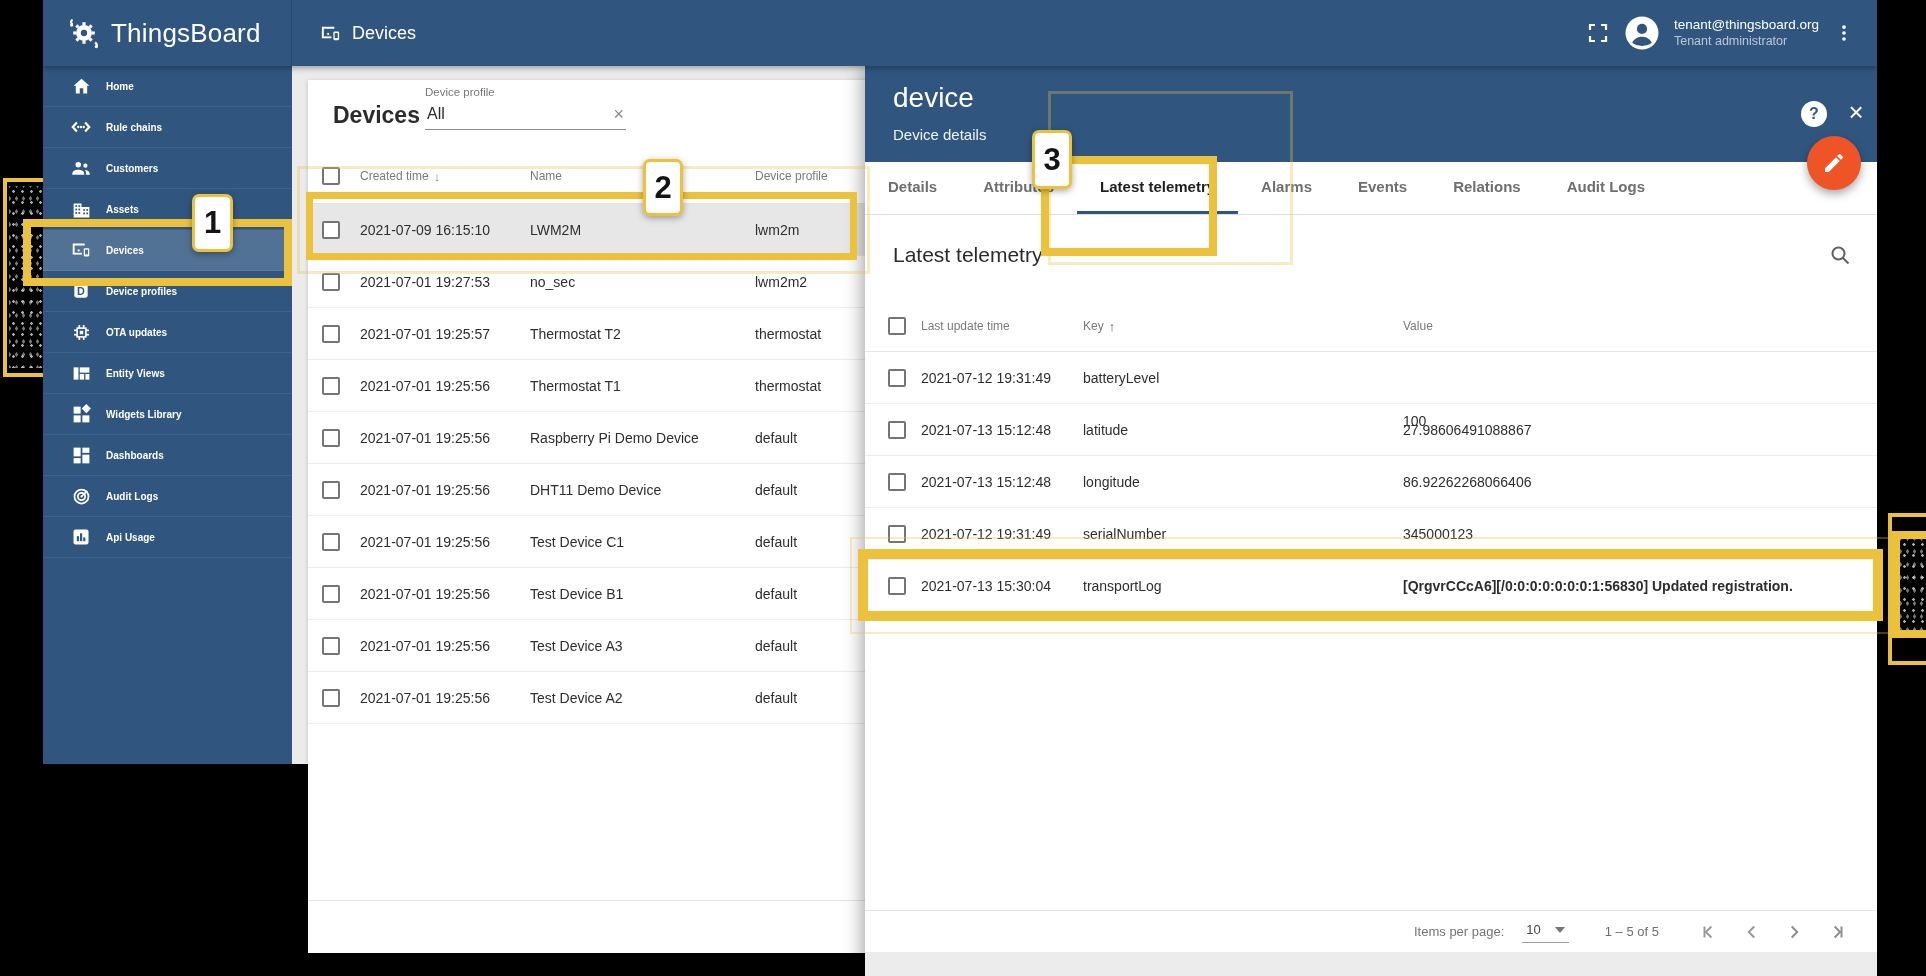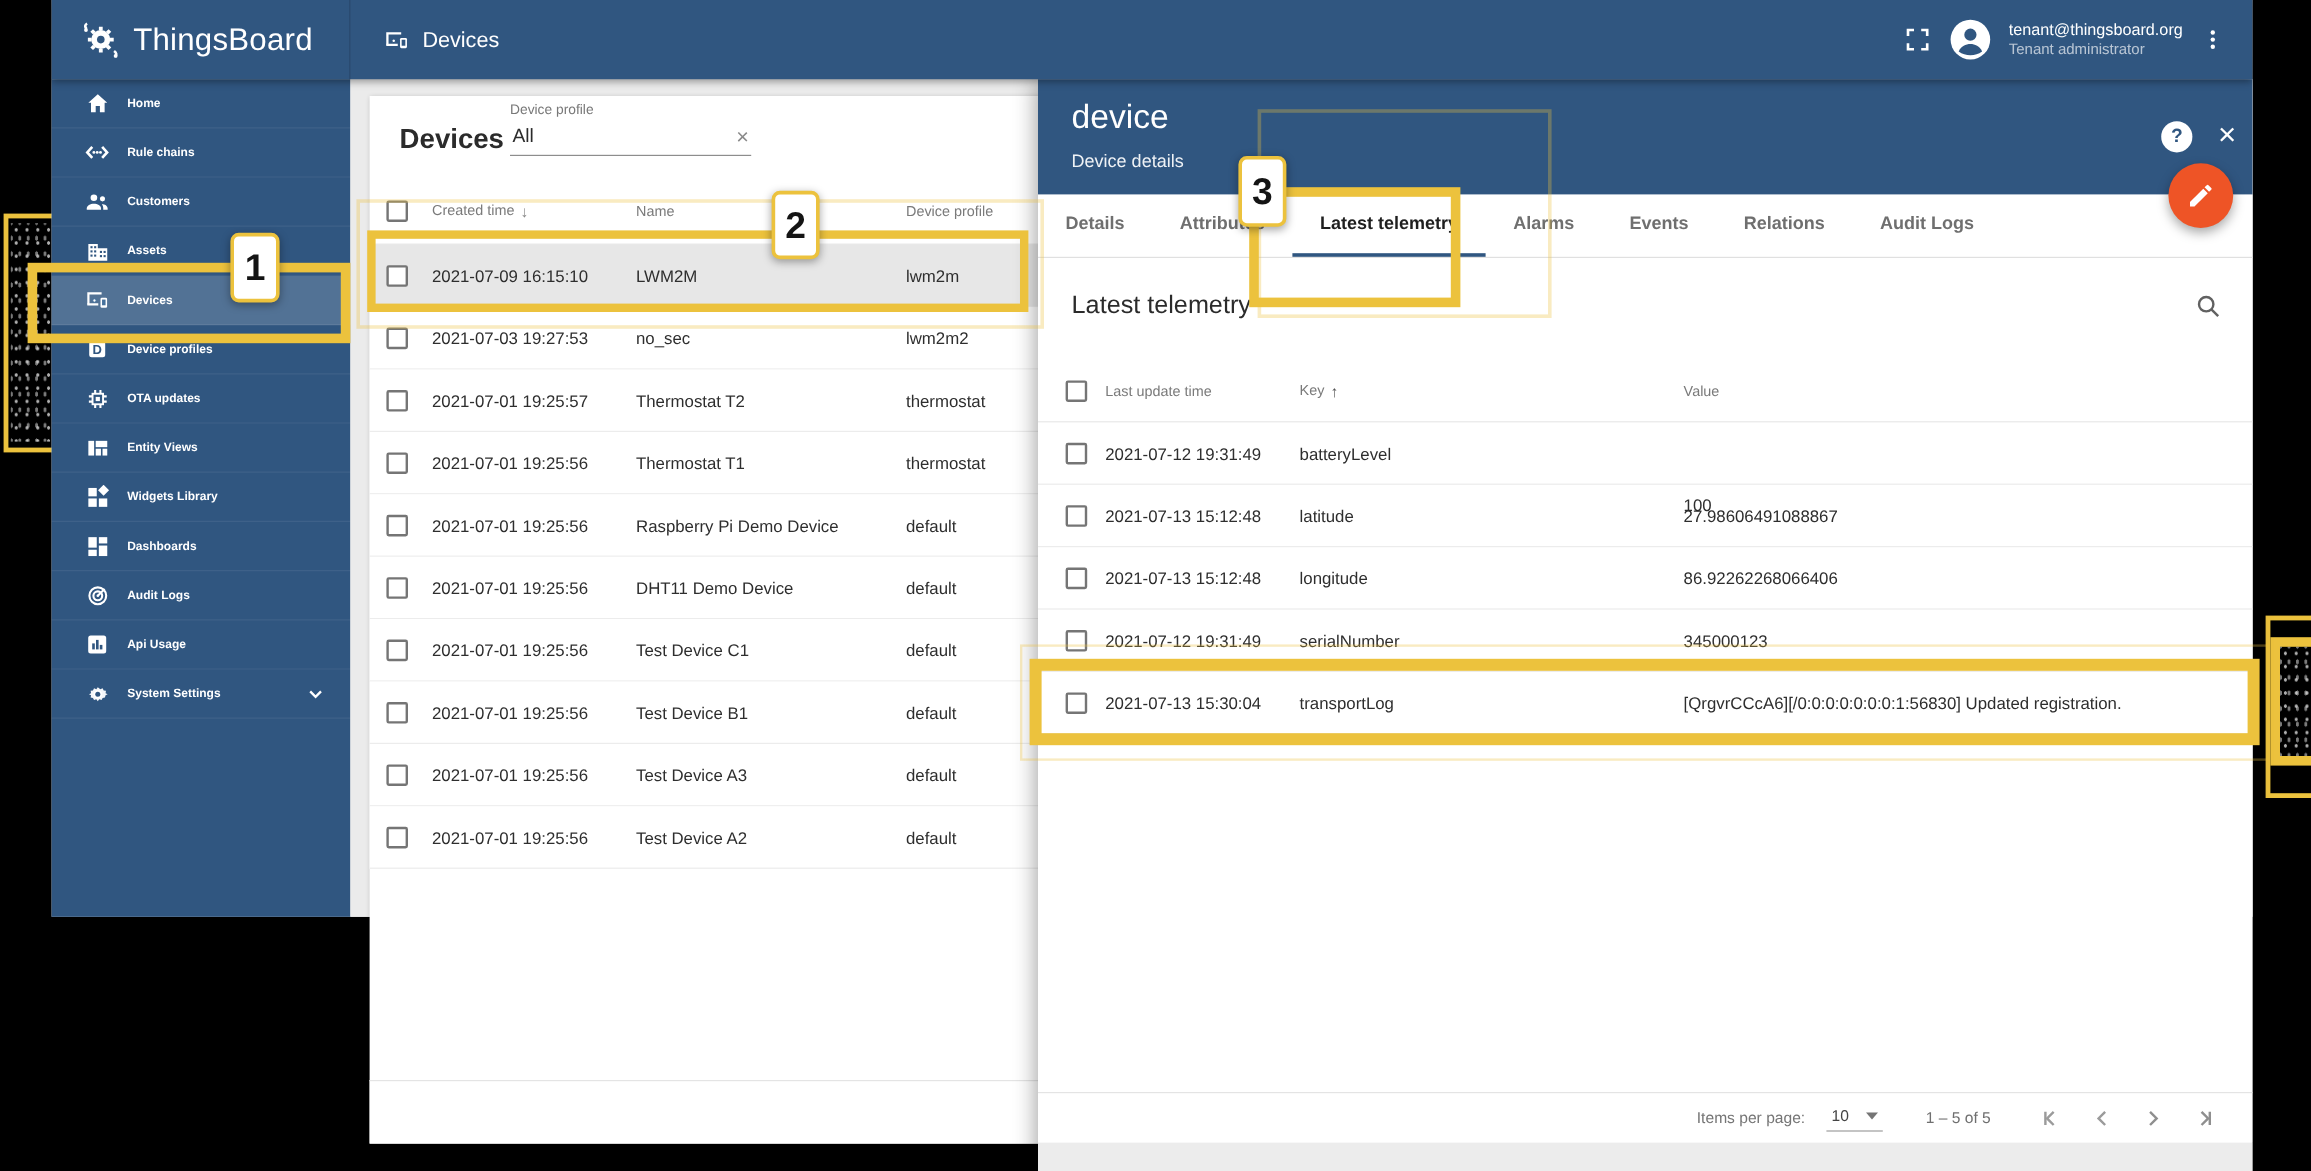--- a/index.html
+++ b/index.html
@@ -314,35 +314,20 @@
                 <rect x="3" y="3" width="18" height="18" rx="2.5" fill="#fff"></rect>
                 <g fill="#305680">
                   <rect x="7" y="11" width="2.6" height="6"></rect>
                   <rect x="10.8" y="7.5" width="2.6" height="9.5"></rect>
                   <rect x="14.6" y="12.5" width="2.6" height="4.5"></rect>
                 </g>
               </svg>
             </span>
           <span class="nav-label">Api Usage</span>
         </li>
-        <li>
-          <span class="nico">
-              <svg width="21" height="21" viewBox="0 0 24 24" fill="#fff">
-                <path d="M12 8a4 4 0 1 0 0 8 4 4 0 0 0 0-8zm0 6.2a2.2 2.2 0 1 1 0-4.4 2.2 2.2 0 0 1 0 4.4z"></path>
-                <path d="M19.4 13l2-1-2-1 .4-2.2-2.2-.4-1-2-2.2.8L12 5.4 10.6 7.2l-2.2-.8-1 2-2.2.4L5.6 11l-2 1 2 1-.4 2.2 2.2.4 1 2 2.2-.8 1.4 1.8 1.4-1.8 2.2.8 1-2 2.2-.4z" fill-rule="evenodd" opacity=".95"></path>
-                <circle cx="12" cy="12" r="2.4" fill="#305680"></circle>
-              </svg>
-            </span>
-          <span class="nav-label">System Settings</span>
-          <span class="chev">
-              <svg width="18" height="18" viewBox="0 0 24 24" fill="none" stroke="#fff" stroke-width="2.6">
-                <path d="M6 9.5l6 6 6-6"></path>
-              </svg>
-            </span>
-        </li>
       </ul>
     </div>
 
     <div class="content">
 
       <div class="card">
         <div class="card-hd">
           <div class="card-title">Devices</div>
           <div class="dp-field">
             <div class="dp-label">Device profile</div>
@@ -367,21 +352,21 @@
         </div>
 
         <div class="trow selected">
           <div class="cb"></div>
           <span class="cell" style="left:52px;">2021-07-09 16:15:10</span>
           <span class="cell" style="left:222px;">LWM2M</span>
           <span class="cell" style="left:447px;">lwm2m</span>
         </div>
         <div class="trow">
           <div class="cb"></div>
-          <span class="cell" style="left:52px;">2021-07-03 19:27:53</span>
+          <span class="cell" style="left:52px;">2021-07-01 19:27:53</span>
           <span class="cell" style="left:222px;">no_sec</span>
           <span class="cell" style="left:447px;">lwm2m2</span>
         </div>
         <div class="trow">
           <div class="cb"></div>
           <span class="cell" style="left:52px;">2021-07-01 19:25:57</span>
           <span class="cell" style="left:222px;">Thermostat T2</span>
           <span class="cell" style="left:447px;">thermostat</span>
         </div>
         <div class="trow">
@@ -496,21 +481,21 @@
             <div class="tel-row">
               <div class="cb"></div>
               <span class="cell" style="left:56px;">2021-07-12 19:31:49</span>
               <span class="cell" style="left:218px;">serialNumber</span>
               <span class="cell" style="left:538px;">345000123</span>
             </div>
             <div class="tel-row">
               <div class="cb"></div>
               <span class="cell" style="left:56px;">2021-07-13 15:30:04</span>
               <span class="cell" style="left:218px;">transportLog</span>
-              <span class="cell" style="left:538px;">[QrgvrCCcA6][/0:0:0:0:0:0:0:1:56830] Updated registration.</span>
+              <span class="cell" style="left:538px;font-weight:bold;">[QrgvrCCcA6][/0:0:0:0:0:0:0:1:56830] Updated registration.</span>
             </div>
           </div>
 
           <div class="pager">
             <span>Items per page:</span>
             <span class="ipp-select">
               <span>10</span>
               <span class="caret"></span>
             </span>
             <span class="range">1 – 5 of 5</span>

